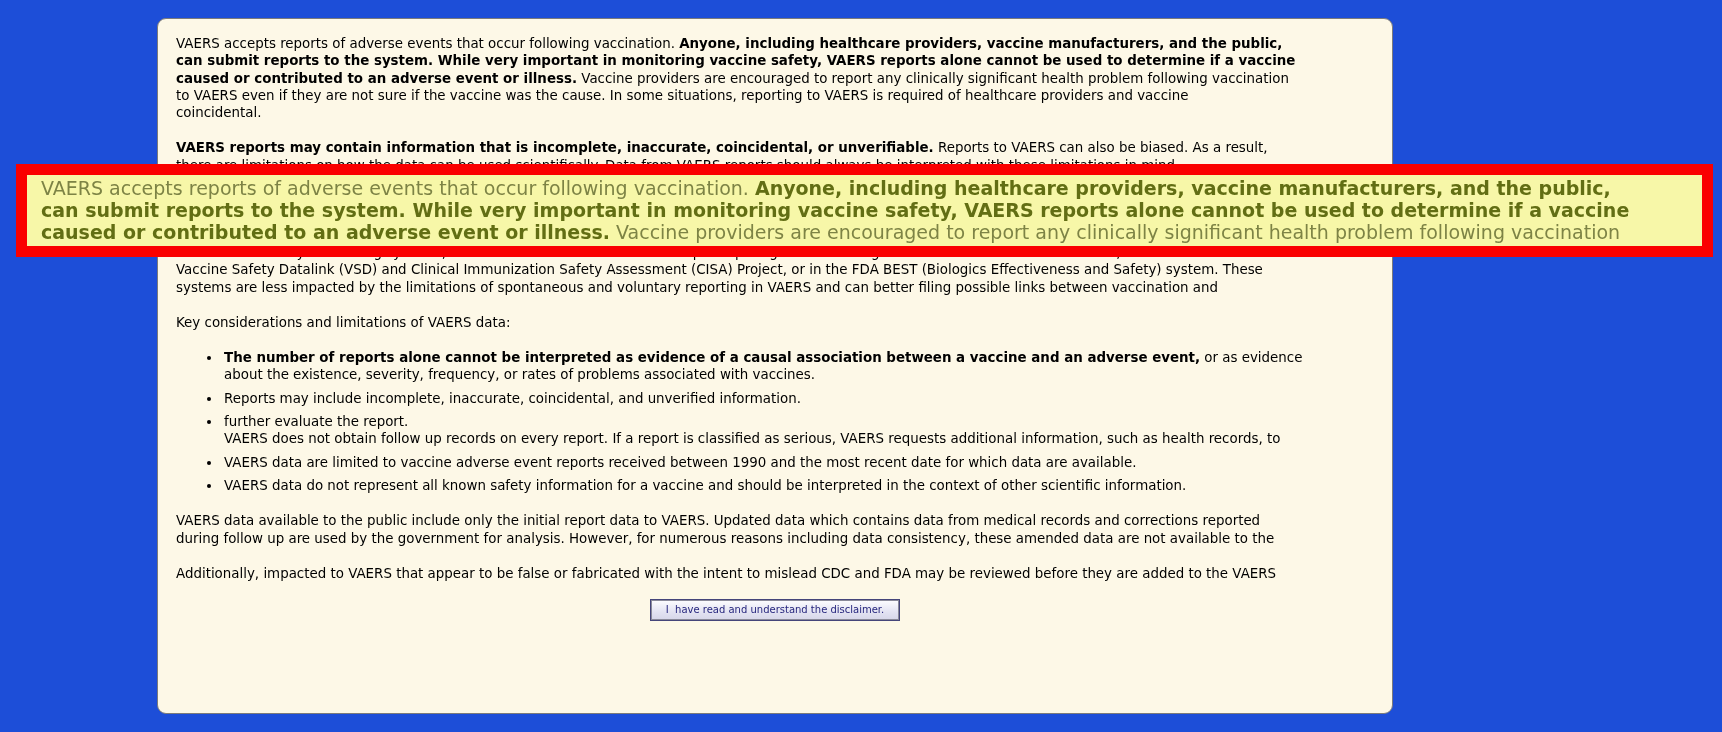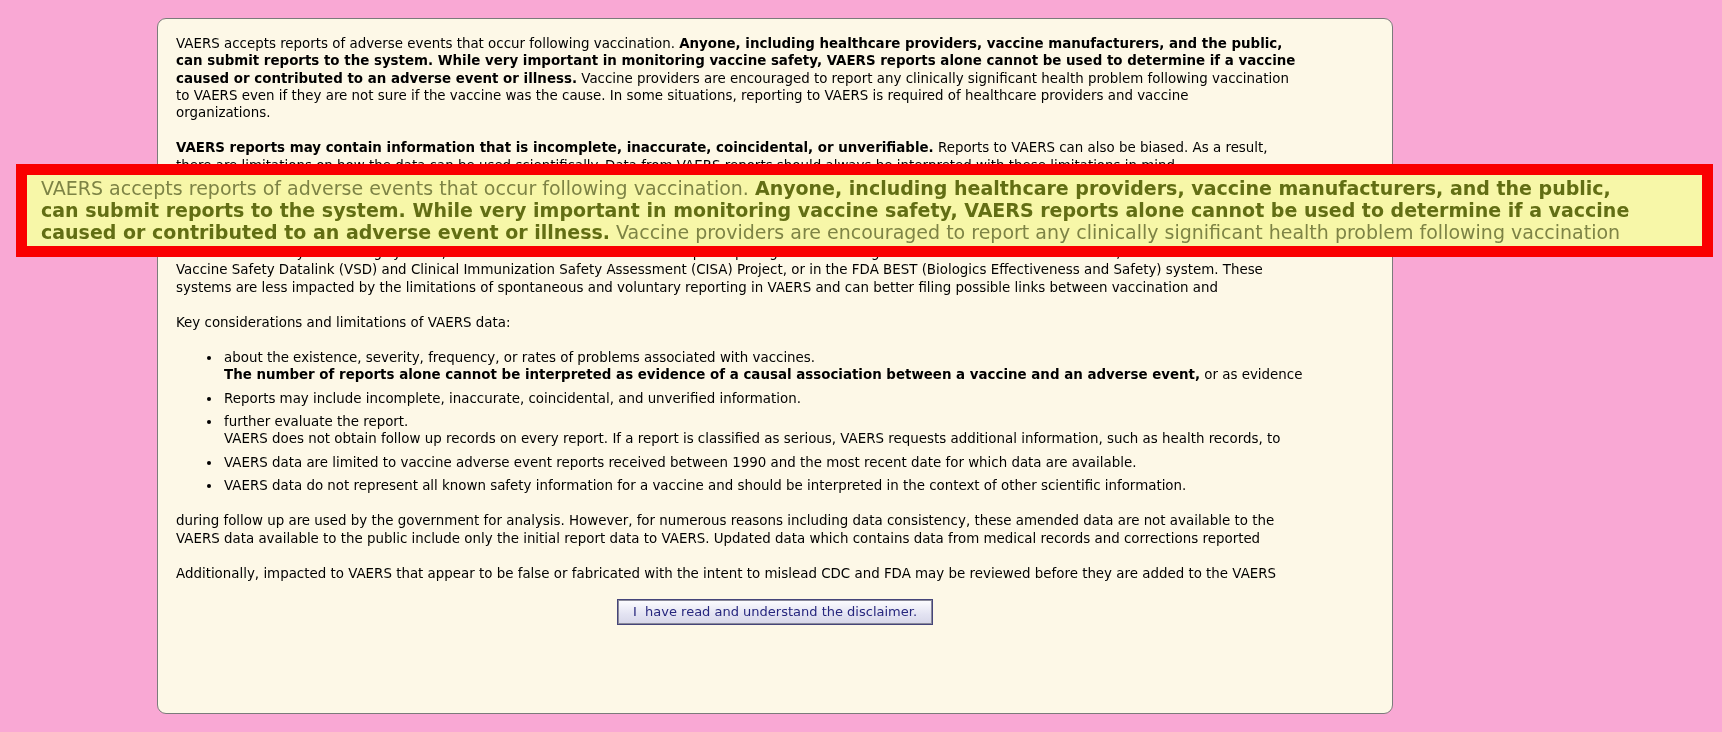--- a/index.html
+++ b/index.html
@@ -1,20 +1,20 @@
 <!DOCTYPE html>
 <html><head>
 <meta charset="utf-8">
 <style>
   html, body { margin: 0; padding: 0; background: #ffffff; }
   .page {
     position: relative;
     width: 1722px;
     height: 732px;
-    background: #f9a8d4;
+    background: #1d4ed8;
     overflow: hidden;
     font-family: "DejaVu Sans", sans-serif;
     color: #000000;
   }
   .disclaimer-box {
     position: absolute;
     left: 157px;
     top: 18px;
     width: 1236px;
     height: 696px;
@@ -31,21 +31,21 @@
   .b { font-weight: bold; }
   .bullets {
     margin: 0 0 18px 0;
     padding: 0 0 0 46px;
     list-style: disc outside;
   }
   .bullets li { margin: 0 0 6px 0; padding-left: 2px; }
   .button-row { text-align: center; margin: 18px 0 0 0; }
   .ack-button {
     font-family: "DejaVu Sans", sans-serif;
-    font-size: 13px;
+    font-size: 10px;
     white-space: pre;
     color: #26267d;
     background: linear-gradient(#fbfbfe, #e3e3f2 60%, #d8d8ea);
     border: 1px solid #8a8a9a;
     box-shadow: 0 0 0 1px #45457a;
     padding: 3px 14px 4px 14px;
     cursor: pointer;
   }
   .highlight-overlay {
     position: absolute;
@@ -67,59 +67,59 @@
 <body>
 
 <div class="page">
 
   <div class="disclaimer-box">
     <div class="para">
         <div class="tline"><span>VAERS accepts reports of adverse events that occur following vaccination. </span><span class="b">Anyone, including healthcare providers, vaccine manufacturers, and the public,</span></div>
         <div class="tline"><span class="b">can submit reports to the system. While very important in monitoring vaccine safety, VAERS reports alone cannot be used to determine if a vaccine</span></div>
         <div class="tline"><span class="b">caused or contributed to an adverse event or illness.</span><span> Vaccine providers are encouraged to report any clinically significant health problem following vaccination</span></div>
         <div class="tline"><span>to VAERS even if they are not sure if the vaccine was the cause. In some situations, reporting to VAERS is required of healthcare providers and vaccine</span></div>
-        <div class="tline"><span>organizations.</span></div>
+        <div class="tline"><span>coincidental.</span></div>
       </div>
     <div class="para">
         <div class="tline"><span class="b">VAERS reports may contain information that is incomplete, inaccurate, coincidental, or unverifiable.</span><span> Reports to VAERS can also be biased. As a result,</span></div>
         <div class="tline"><span>there are limitations on how the data can be used scientifically. Data from VAERS reports should always be interpreted with these limitations in mind.</span></div>
       </div>
     <div class="para">
         <div class="tline"><span>CDC and FDA take the information in VAERS reports seriously. Reports are analyzed to detect new, unusual, or rare health events that could possibly be</span></div>
         <div class="tline"><span>linked with a vaccine. Before concluding that a reported adverse event was caused by vaccination, the scientific evidence must be carefully evaluated.</span></div>
         <div class="tline"><span>Scientists also conduct vaccine safety studies in other systems to evaluate possible links between vaccination and adverse events, such as in the CDC's</span></div>
         <div class="tline"><span>own vaccine safety monitoring systems, which include medical records from participating healthcare organizations across the United States, like the</span></div>
         <div class="tline"><span>Vaccine Safety Datalink (VSD) and Clinical Immunization Safety Assessment (CISA) Project, or in the FDA BEST (Biologics Effectiveness and Safety) system. These</span></div>
         <div class="tline"><span>systems are less impacted by the limitations of spontaneous and voluntary reporting in VAERS and can better filing possible links between vaccination and</span></div>
       </div>
     <div class="para">
         <div class="tline"><span>Key considerations and limitations of VAERS data:</span></div>
       </div>
     <ul class="bullets">
       <li>
+          <div class="tline"><span class="b">The number of reports alone cannot be interpreted as evidence of a causal association between a vaccine and an adverse event,</span><span> or as evidence</span></div>
           <div class="tline"><span>about the existence, severity, frequency, or rates of problems associated with vaccines.</span></div>
-          <div class="tline"><span class="b">The number of reports alone cannot be interpreted as evidence of a causal association between a vaccine and an adverse event,</span><span> or as evidence</span></div>
         </li>
       <li>
           <div class="tline"><span>Reports may include incomplete, inaccurate, coincidental, and unverified information.</span></div>
         </li>
       <li>
           <div class="tline"><span>further evaluate the report.</span></div>
           <div class="tline"><span>VAERS does not obtain follow up records on every report. If a report is classified as serious, VAERS requests additional information, such as health records, to</span></div>
         </li>
       <li>
           <div class="tline"><span>VAERS data are limited to vaccine adverse event reports received between 1990 and the most recent date for which data are available.</span></div>
         </li>
       <li>
           <div class="tline"><span>VAERS data do not represent all known safety information for a vaccine and should be interpreted in the context of other scientific information.</span></div>
         </li>
     </ul>
     <div class="para">
+        <div class="tline"><span>VAERS data available to the public include only the initial report data to VAERS. Updated data which contains data from medical records and corrections reported</span></div>
         <div class="tline"><span>during follow up are used by the government for analysis. However, for numerous reasons including data consistency, these amended data are not available to the</span></div>
-        <div class="tline"><span>VAERS data available to the public include only the initial report data to VAERS. Updated data which contains data from medical records and corrections reported</span></div>
       </div>
     <div class="para">
         <div class="tline"><span>Additionally, impacted to VAERS that appear to be false or fabricated with the intent to mislead CDC and FDA may be reviewed before they are added to the VAERS</span></div>
       </div>
     <div class="button-row">
       <button class="ack-button">I  have read and understand the disclaimer.</button>
     </div>
   </div>
 
   <div class="highlight-overlay">

